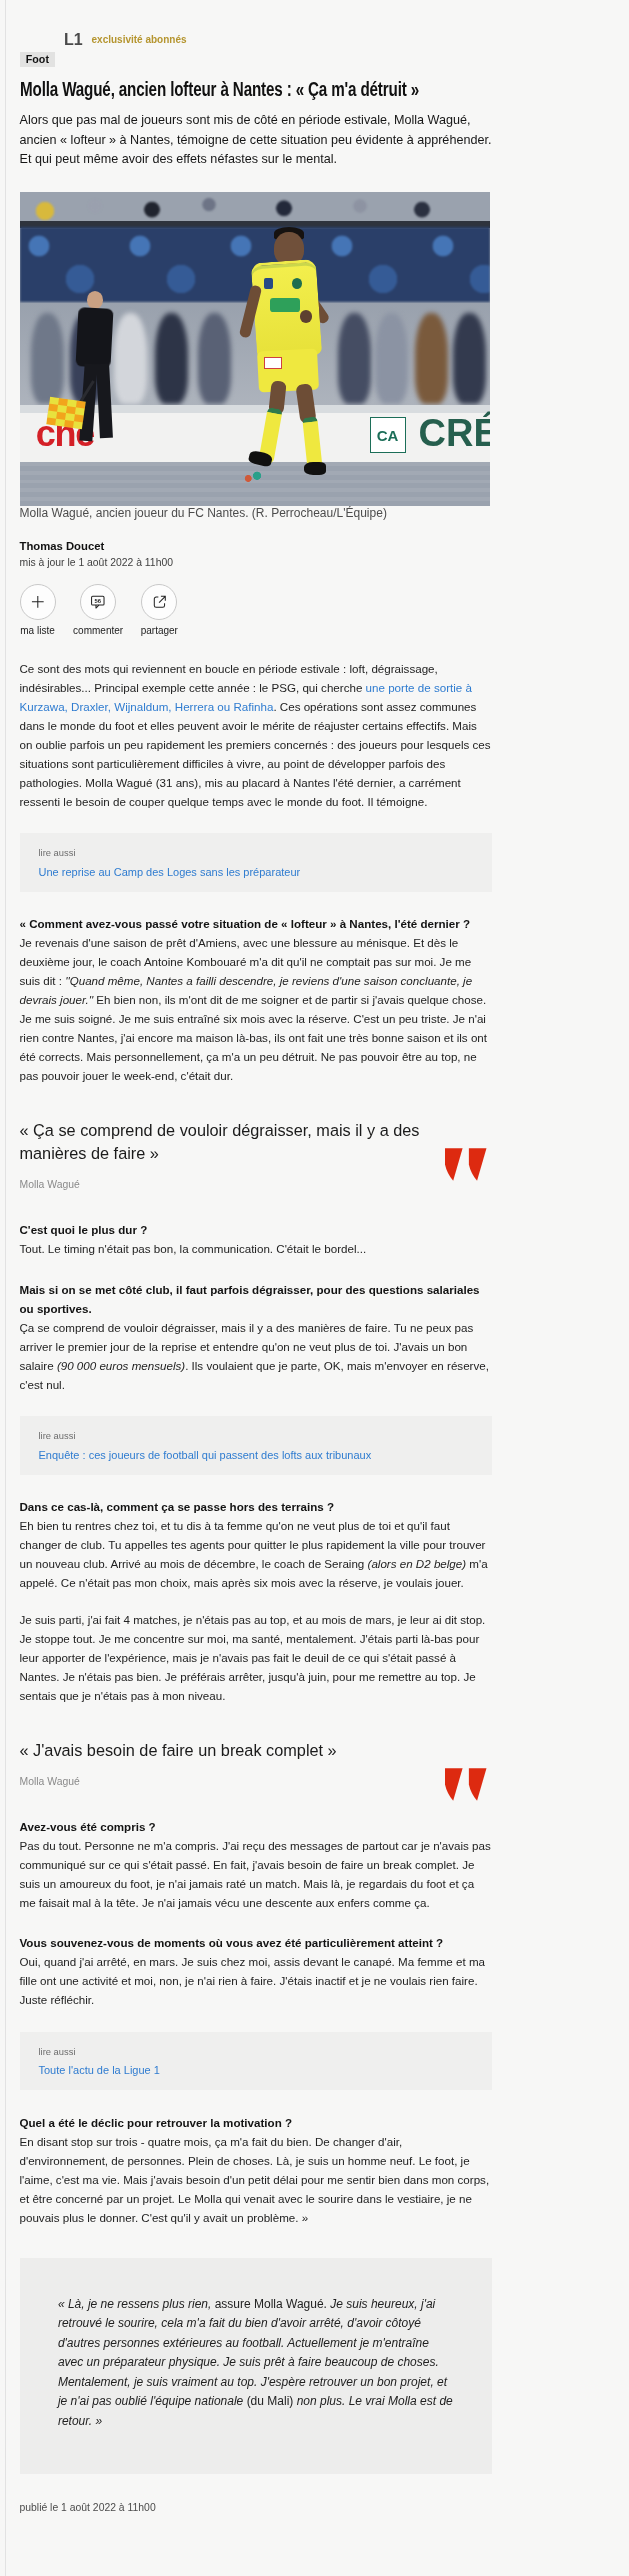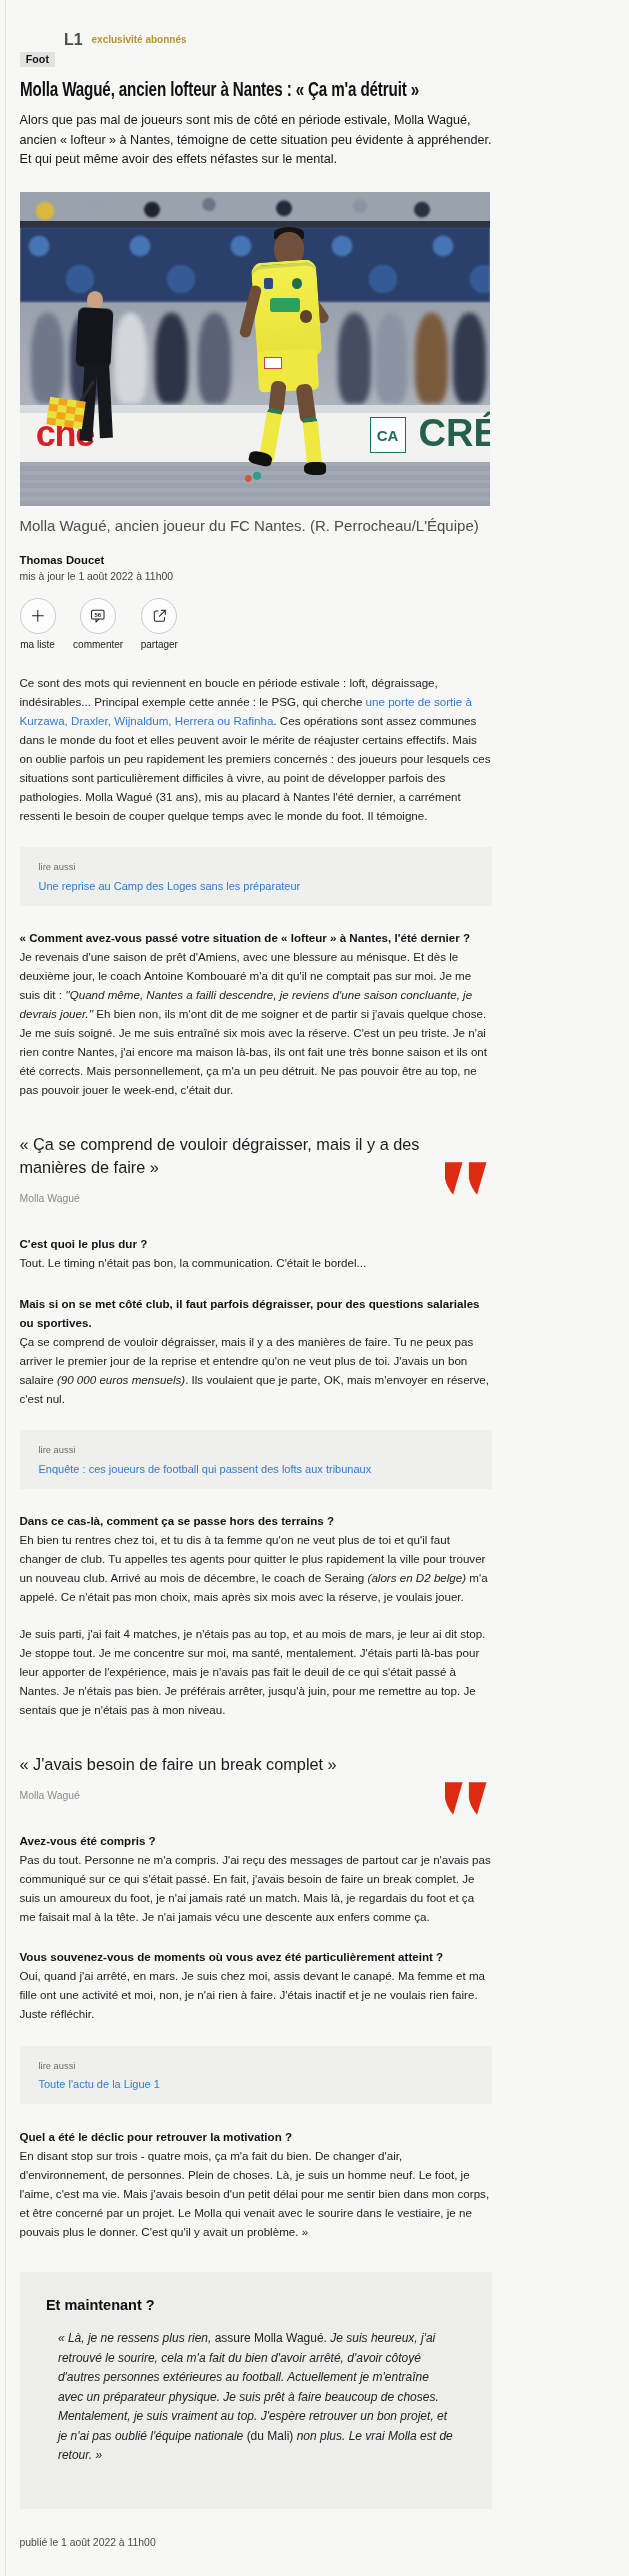--- a/index.html
+++ b/index.html
@@ -76,21 +76,21 @@
   .pl-sockR{left:285px;top:225px;width:15px;height:49px;background:#efe83f;border-radius:5px;transform:rotate(-6deg);border-top:5px solid #2f7a4c;}
   .pl-bootR{left:284px;top:270px;width:22.6px;height:12.6px;background:#101010;border-radius:40% 30% 30% 40%;}
   .pl-thighL{left:250px;top:189px;width:15px;height:33px;background:#6d4d36;border-radius:6.3px;transform:rotate(6deg);}
   .pl-sockL{left:243px;top:216px;width:15px;height:50px;background:#efe83f;border-radius:5px;transform:rotate(10deg);border-top:5px solid #2f7a4c;}
   .pl-bootL{left:229px;top:260px;width:22.6px;height:12.6px;background:#101010;border-radius:40% 40% 30% 30%;transform:rotate(14deg);}
   .ball{left:216px;top:264px;width:34px;height:34px;border-radius:50%;
     background:radial-gradient(circle at 35% 35%,#ffffff,#e8e8e6 70%,#c9c9c6);
     background-image:radial-gradient(circle at 62% 58%,#2aa08a 0 3.8px,transparent 4.4px),
       radial-gradient(circle at 36% 66%,#cf5a3a 0 3.1px,transparent 3.8px);}
 
-  .caption{margin-top:11px;font-size:15px;color:#4c4c4c;}
+  .caption{margin-top:0;font-size:12px;color:#4c4c4c;}
   .byline{margin-top:20px;}
   .author{font-weight:bold;font-size:11.3px;color:#111;}
   .updated{margin-top:4.4px;font-size:10.4px;color:#3f3f3f;}
 
   .actions{display:flex;gap:17.6px;margin-top:16.3px;}
   .action{display:flex;flex-direction:column;align-items:center;gap:5px;background:none;border:none;
     padding:0;cursor:pointer;font-family:inherit;font-size:10px;color:#1c1c1c;}
   .action-circle{width:34px;height:34px;border:0.6px solid #c9c9c9;border-radius:50%;background:#fdfdfd;
     display:flex;align-items:center;justify-content:center;}
 
@@ -238,20 +238,19 @@
           </svg></div>
       </div>
       <p class="question">Avez-vous été compris ?</p>
       <p class="body-p"><span>Pas du tout. Personne ne m'a compris. J'ai reçu des messages de partout car je n'avais pas communiqué sur ce qui s'était passé. En fait, j'avais besoin de faire un break complet. Je suis un amoureux du foot, je n'ai jamais raté un match. Mais là, je regardais du foot et ça me faisait mal à la tête. Je n'ai jamais vécu une descente aux enfers comme ça.</span></p>
       <p class="question">Vous souvenez-vous de moments où vous avez été particulièrement atteint ?</p>
       <p class="body-p"><span>Oui, quand j'ai arrêté, en mars. Je suis chez moi, assis devant le canapé. Ma femme et ma fille ont une activité et moi, non, je n'ai rien à faire. J'étais inactif et je ne voulais rien faire. Juste réfléchir.</span></p>
       <div class="readmore"><div class="readmore-label">lire aussi</div><a class="readmore-link" href="#">Toute l'actu de la Ligue 1</a></div>
       <p class="question">Quel a été le déclic pour retrouver la motivation ?</p>
       <p class="body-p"><span>En disant stop sur trois - quatre mois, ça m'a fait du bien. De changer d'air, d'environnement, de personnes. Plein de choses. Là, je suis un homme neuf. Le foot, je l'aime, c'est ma vie. Mais j'avais besoin d'un petit délai pour me sentir bien dans mon corps, et être concerné par un projet. Le Molla qui venait avec le sourire dans le vestiaire, je ne pouvais plus le donner. C'est qu'il y avait un problème. »</span></p>
       <div class="endbox">
-        <h3 class="endbox-title">Et maintenant ?</h3>
         <p class="endbox-text"><span class="it">« Là, je ne ressens plus rien,</span><span class="rm"> assure Molla Wagué. </span><span class="it">Je suis heureux, j'ai retrouvé le sourire, cela m'a fait du bien d'avoir arrêté, d'avoir côtoyé d'autres personnes extérieures au football. Actuellement je m'entraîne avec un préparateur physique. Je suis prêt à faire beaucoup de choses. Mentalement, je suis vraiment au top. J'espère retrouver un bon projet, et je n'ai pas oublié l'équipe nationale </span><span class="rm">(du Mali)</span><span class="it"> non plus. Le vrai Molla est de retour. »</span></p>
       </div>
     </div>
 
   <div class="published">publié le 1 août 2022 à 11h00</div>
 </div>
 
 
 </body></html>

